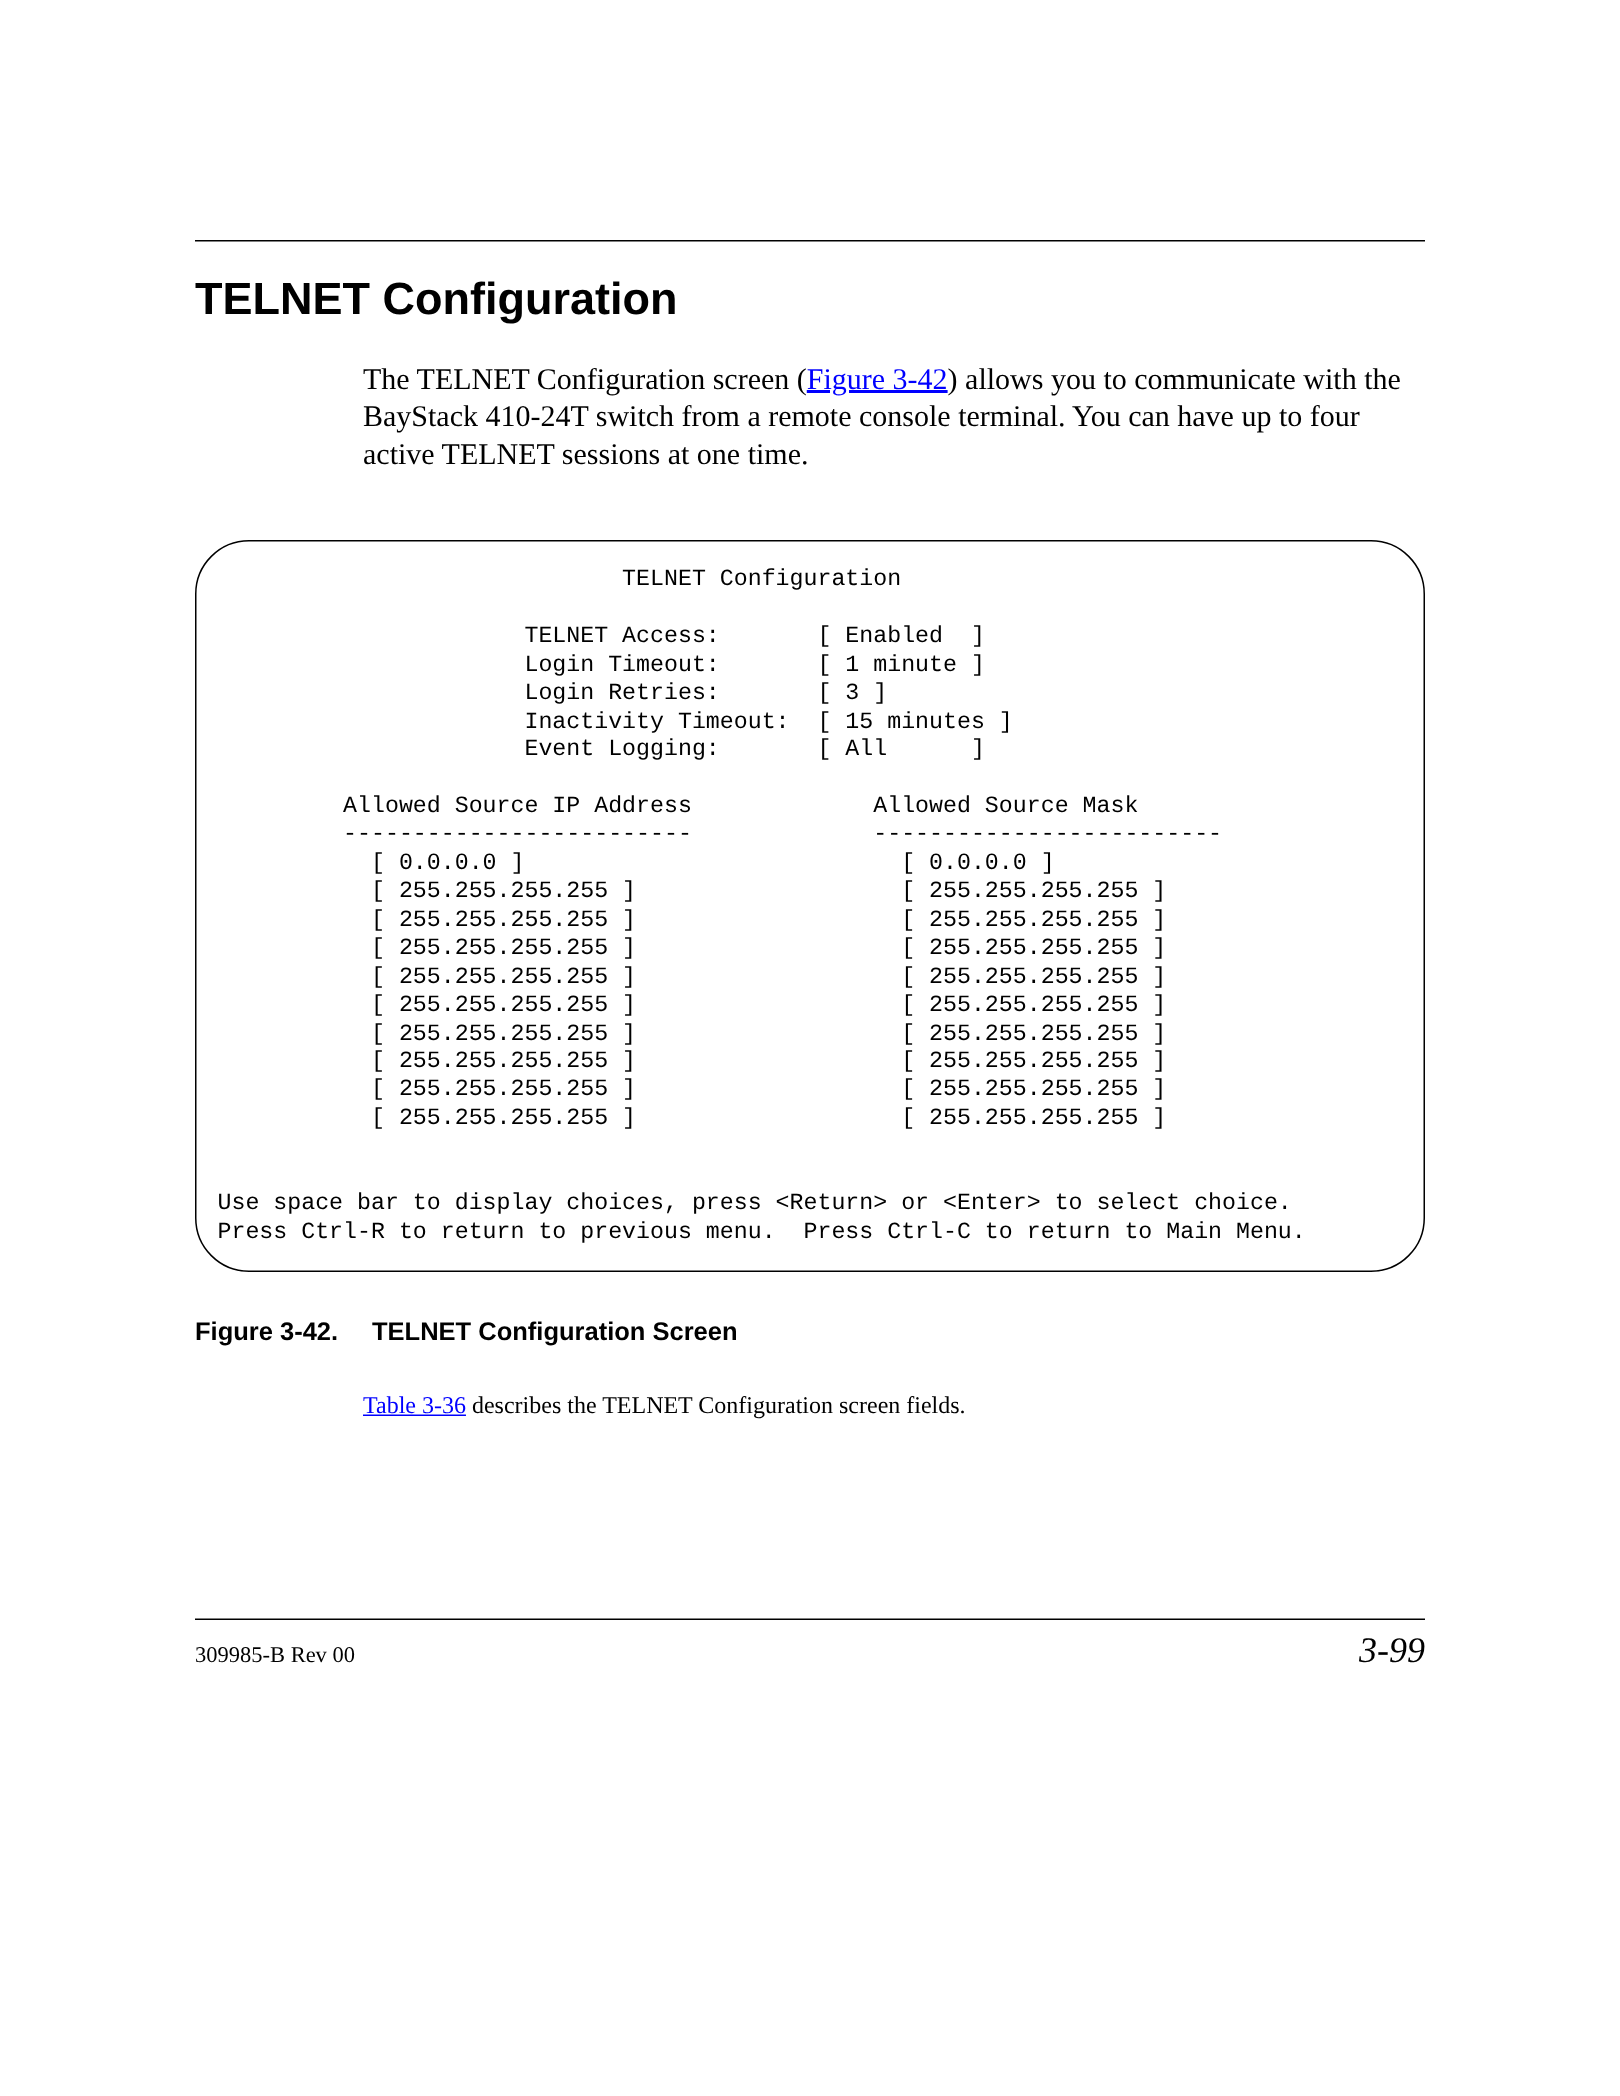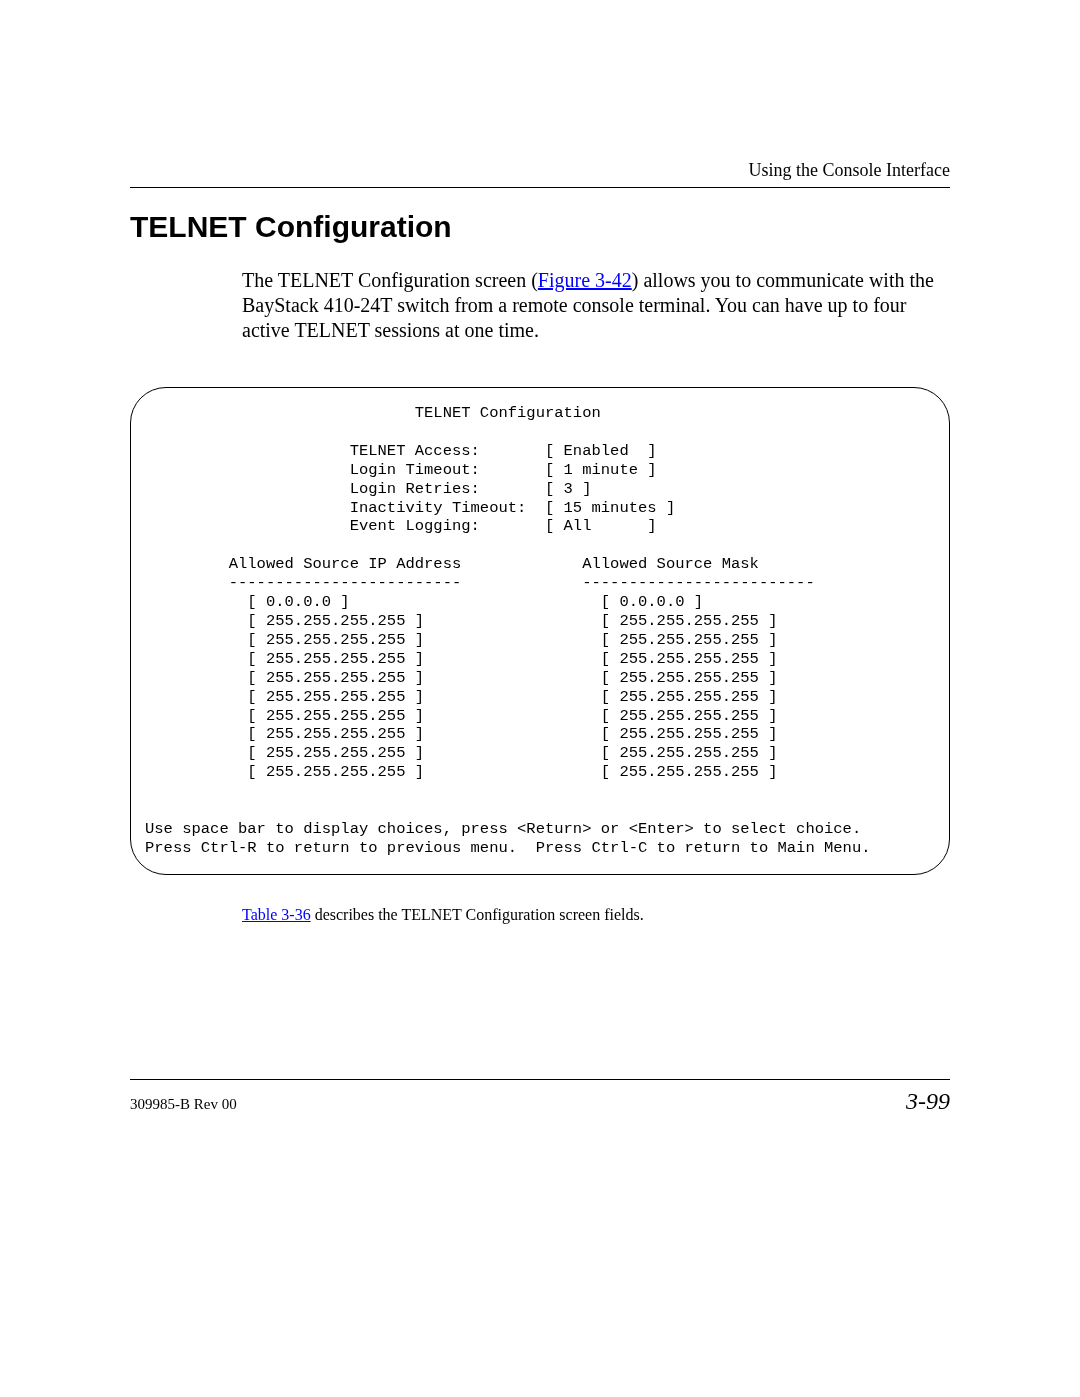--- a/index.html
+++ b/index.html
@@ -100,21 +100,20 @@
   .footer-right {
     font-size: 24px;
     font-style: italic;
   }
 </style>
 </head>
 <body>
 
 <div class="page">
 
-  <div class="running-header">Using the Console Interface</div>
   <hr class="header-rule">
 
   <h1 class="section-title">TELNET Configuration</h1>
 
   <div class="body-indent">
     <p class="body-para">
       <span>The TELNET Configuration screen (</span><a href="#" class="doc-link">Figure 3-42</a><span>) allows you to communicate with the BayStack 410-24T switch from a remote console terminal. You can have up to four active TELNET sessions at one time.</span>
     </p>
   </div>
 
@@ -138,20 +137,23 @@
            [ 255.255.255.255 ]                   [ 255.255.255.255 ]
            [ 255.255.255.255 ]                   [ 255.255.255.255 ]
            [ 255.255.255.255 ]                   [ 255.255.255.255 ]
            [ 255.255.255.255 ]                   [ 255.255.255.255 ]
 
 
 Use space bar to display choices, press &lt;Return&gt; or &lt;Enter&gt; to select choice.
 Press Ctrl-R to return to previous menu.  Press Ctrl-C to return to Main Menu.</div>
   </div>
 
+  <p class="figure-caption">
+    <span class="fig-label">Figure 3-42.</span><span>TELNET Configuration Screen</span>
+  </p>
 
   <div class="body-indent">
     <p class="after-figure">
       <a href="#" class="doc-link">Table 3-36</a><span> describes the TELNET Configuration screen fields.</span>
     </p>
   </div>
 
   <div class="footer">
     <hr class="footer-rule">
     <div class="footer-row">

